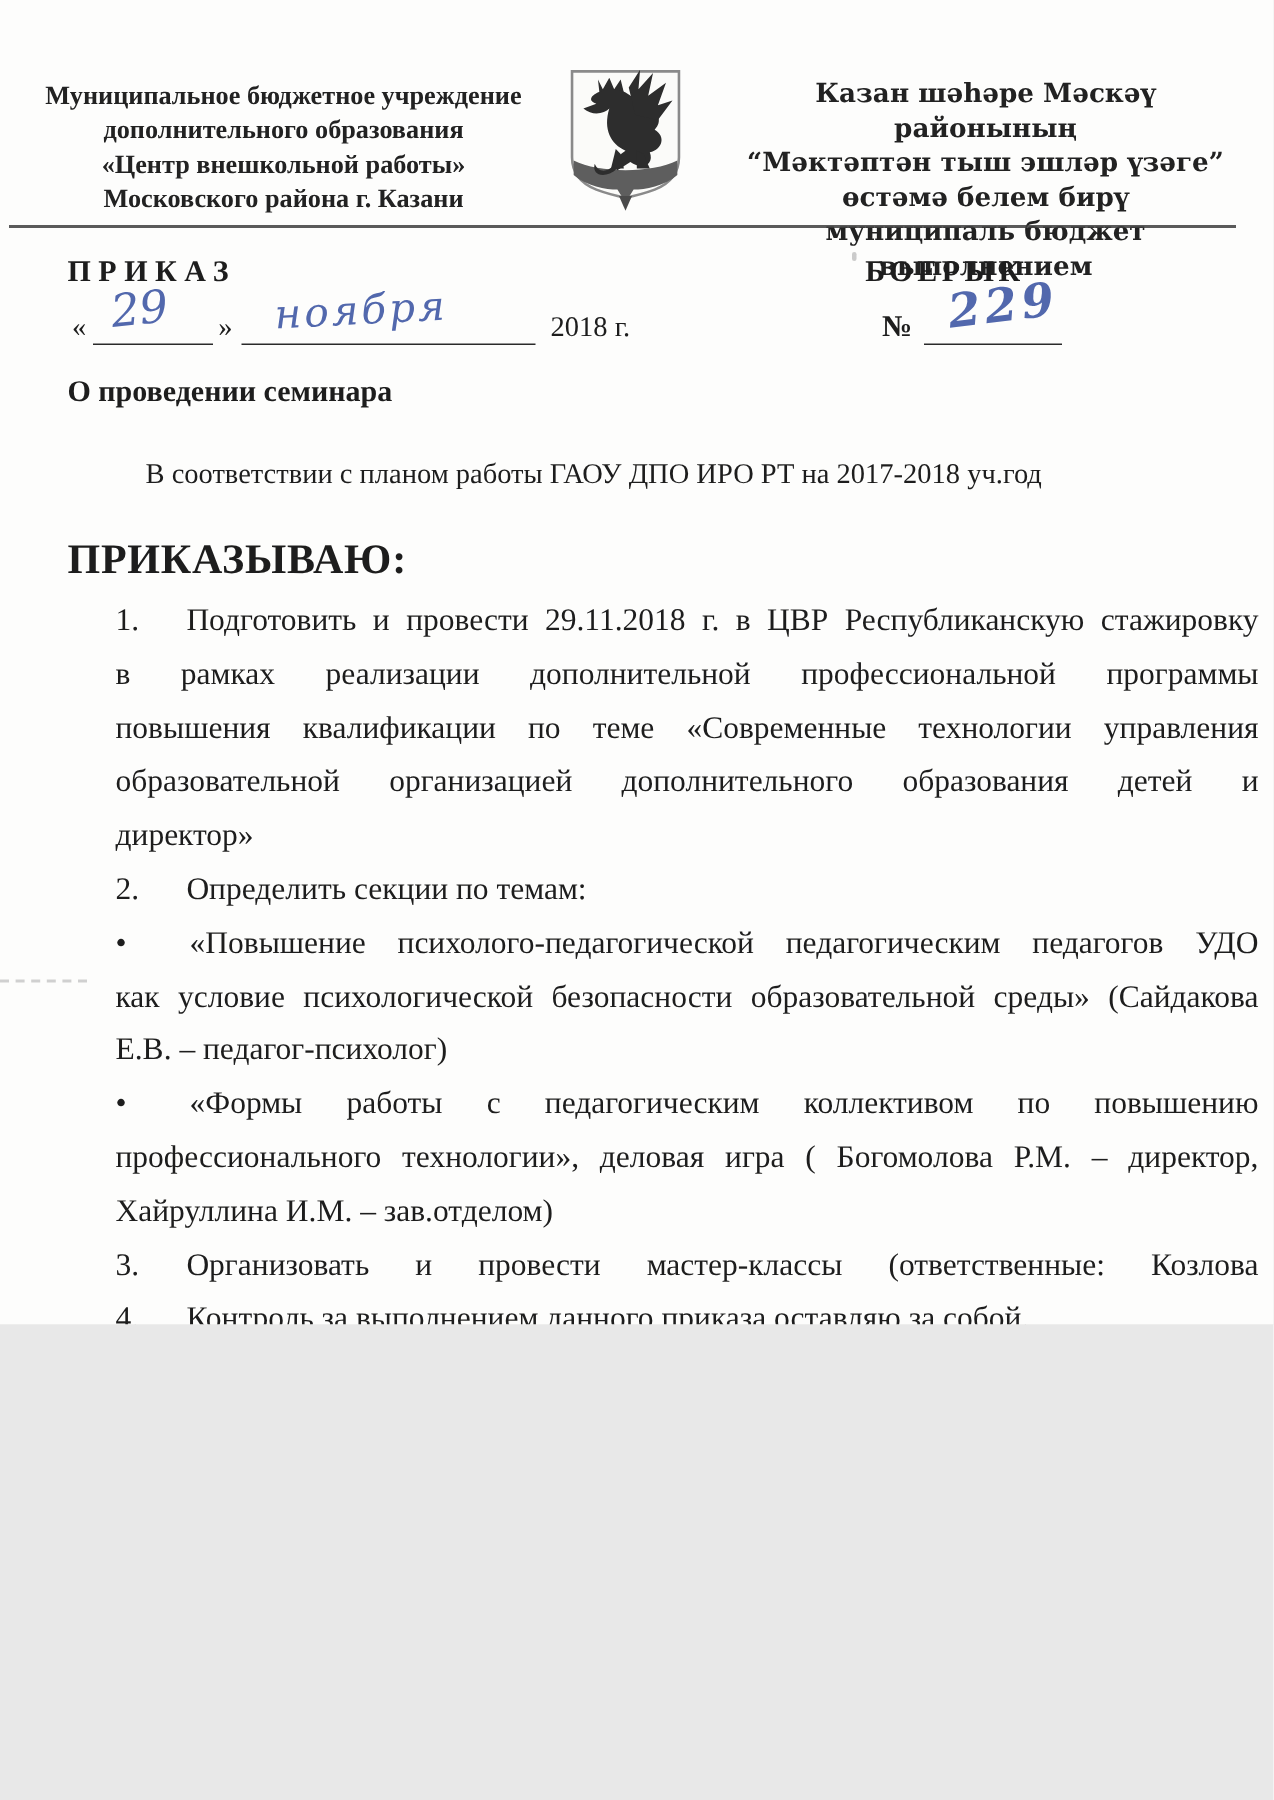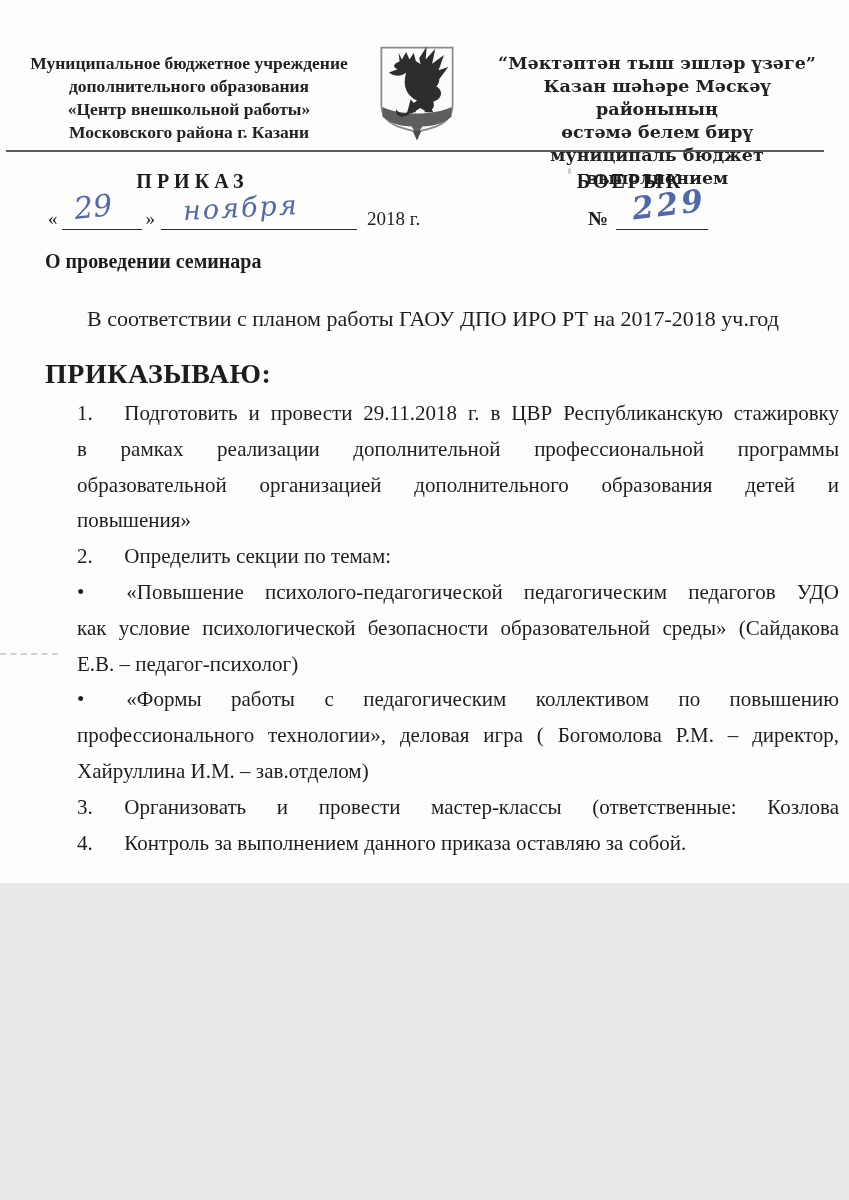--- a/index.html
+++ b/index.html
@@ -11,39 +11,39 @@
   
   .hdr-left{position:absolute;left:28px;top:52px;width:322px;text-align:center;
     font-weight:bold;font-size:17.5px;line-height:23px;color:#222;}
   .hdr-right{position:absolute;left:483px;top:52px;width:348px;text-align:center;
     font-weight:bold;font-size:17.5px;line-height:23px;color:#222;
     font-family:"DejaVu Serif","Liberation Serif",serif;}
   .emblem{position:absolute;left:363px;top:40px;width:108px;height:108px;}
   .hdr-rule{position:absolute;left:6px;top:150px;width:818px;height:0;
     border-top:2px solid #3d3d3d;opacity:.85;}
   
-  .title-ru{position:absolute;left:45px;top:170px;width:295px;text-align:center;
+  .title-ru{position:absolute;left:45px;top:170px;width:295px;text-align:left;
     font-weight:bold;font-size:20px;letter-spacing:5px;}
   .title-tt{position:absolute;left:480px;top:170px;width:300px;text-align:center;
     font-weight:bold;font-size:20px;letter-spacing:3px;}
   
   .date-row{position:absolute;left:48px;top:203px;font-size:19px;white-space:nowrap;}
   .blank{display:inline-block;border-bottom:1.6px solid #2a2a2a;position:relative;vertical-align:bottom;height:26px;}
   .blank.b-day{width:80px;margin:0 4px;}
   .blank.b-month{width:196px;margin:0 10px 0 6px;}
   .blank.b-num{width:92px;margin-left:8px;}
   .hand{position:absolute;font-style:italic;color:#5268ad;
     font-family:"DejaVu Serif",serif;white-space:nowrap;}
   .hand.day{font-size:30px;left:12px;top:-14px;transform:rotate(-6deg);}
   .hand.month{font-size:27px;left:22px;top:-11px;transform:rotate(-3deg);letter-spacing:2px;}
   .hand.num{font-size:31px;left:16px;top:-17px;transform:rotate(-7deg);letter-spacing:3px;}
   .num-row{position:absolute;left:588px;top:203px;font-size:20px;font-weight:bold;white-space:nowrap;}
   
   .subject{position:absolute;left:45px;top:250px;font-weight:bold;font-size:20px;}
-  .intro{position:absolute;left:29px;top:306px;width:762px;font-size:22px;text-indent:58px;}
+  .intro{position:absolute;left:39px;top:306px;width:762px;font-size:19px;text-indent:58px;}
   .decree{position:absolute;left:45px;top:358px;font-weight:bold;font-size:28px;letter-spacing:.5px;}
   .order-body{position:absolute;left:45px;top:396px;width:762px;font-size:21px;line-height:35.8px;margin-left:32px;}
   .para{margin:0;}
   .ln{text-align:justify;text-align-last:justify;}
   .ln.last{text-align-last:left;}
   
   .sig-position{position:absolute;left:55px;top:1086px;font-weight:bold;font-size:21px;}
   .sig-name{position:absolute;left:590px;top:1086px;font-weight:bold;font-size:21px;}
   .stamp{position:absolute;left:323px;top:1018px;width:178px;height:168px;
     mix-blend-mode:multiply;opacity:.88;}
@@ -82,22 +82,22 @@
       <path d="M33 12 l3 6 l4 -7 l3 7 l4 -6 l2 8 l-15 1 Z"></path>
       <path d="M36 19 C29 21 26 25 32 27 L24 30 C30 35 37 33 40 30 C36 43 41 52 50 56 C44 60 40 65 45 68 L53 63 C60 68 68 65 65 57 C73 55 75 47 68 43 C74 37 69 29 61 32 C56 21 44 15 36 19 Z"></path>
       <path d="M52 17 L59 6 L58 18 L67 8 L64 22 L75 14 L70 28 L79 25 L70 37 L56 34 Z"></path>
       <path d="M44 55 L41 67 L49 67 L47 58 Z"></path>
       <path d="M57 56 L57 67 L65 67 L61 58 Z"></path>
       <path d="M45 67 C37 74 29 71 31 64 C33 69 38 70 43 65 Z"></path>
     </g>
   </svg>
 
   <div class="hdr-right">
+    <div>Казан шәһәре Мәскәү  районының</div>
     <div>“Мәктәптән  тыш эшләр үзәге”</div>
-    <div>Казан шәһәре Мәскәү  районының</div>
     <div>өстәмә белем  бирү</div>
     <div>муниципаль бюджет выполнением</div>
   </div>
 
   <div class="hdr-rule"></div>
 
   <div class="title-ru">ПРИКАЗ</div>
   <div class="title-tt">БОЕРЫК</div>
   <div class="speck"></div>
 
@@ -110,22 +110,23 @@
   </div>
 
   <div class="subject">О проведении семинара</div>
   <div class="intro">В соответствии с планом работы ГАОУ ДПО ИРО РТ на 2017-2018 уч.год</div>
   <div class="decree">ПРИКАЗЫВАЮ:</div>
 
   <div class="order-body">
       <div class="para">
         <div class="ln">1.  Подготовить и провести 29.11.2018 г. в ЦВР Республиканскую стажировку</div>
         <div class="ln">в рамках реализации дополнительной профессиональной программы</div>
+        <div class="ln">повышения квалификации по теме «Современные технологии управления</div>
         <div class="ln">образовательной организацией дополнительного образования детей и</div>
-        <div class="ln last">повышения»</div>
+        <div class="ln last">директор»</div>
       </div>
       <div class="para">
         <div class="ln last">2.  Определить секции  по темам:</div>
       </div>
       <div class="para">
       </div>
       <div class="para">
         <div class="ln">•  «Повышение психолого-педагогической педагогическим педагогов УДО</div>
         <div class="ln">как условие психологической безопасности образовательной среды» (Сайдакова</div>
         <div class="ln last">Е.В. – педагог-психолог)</div>

